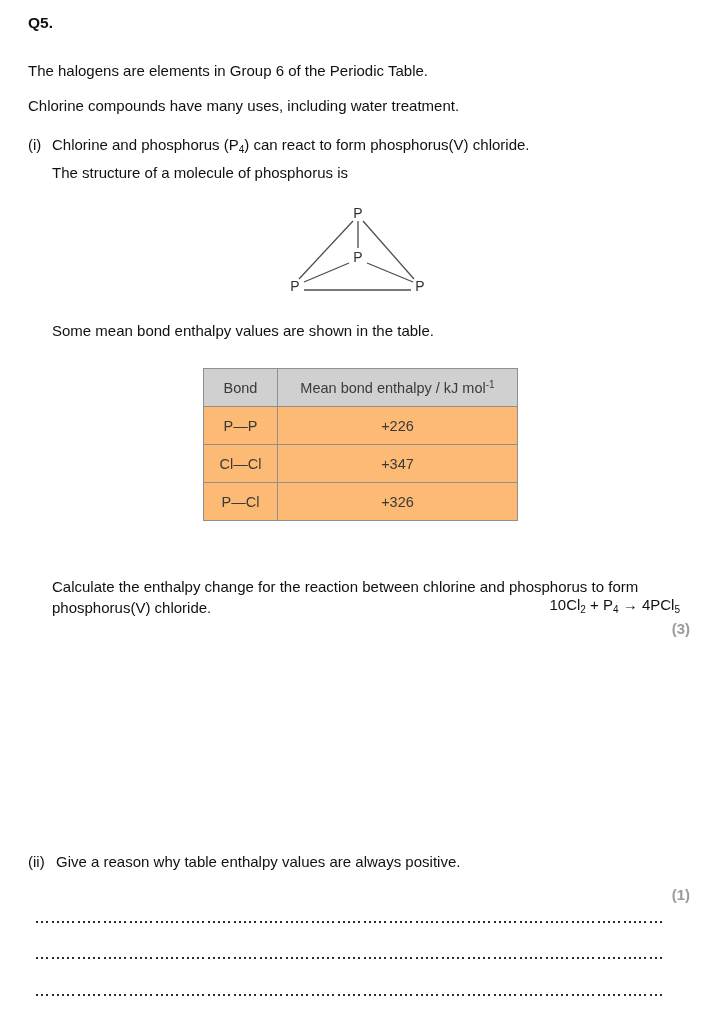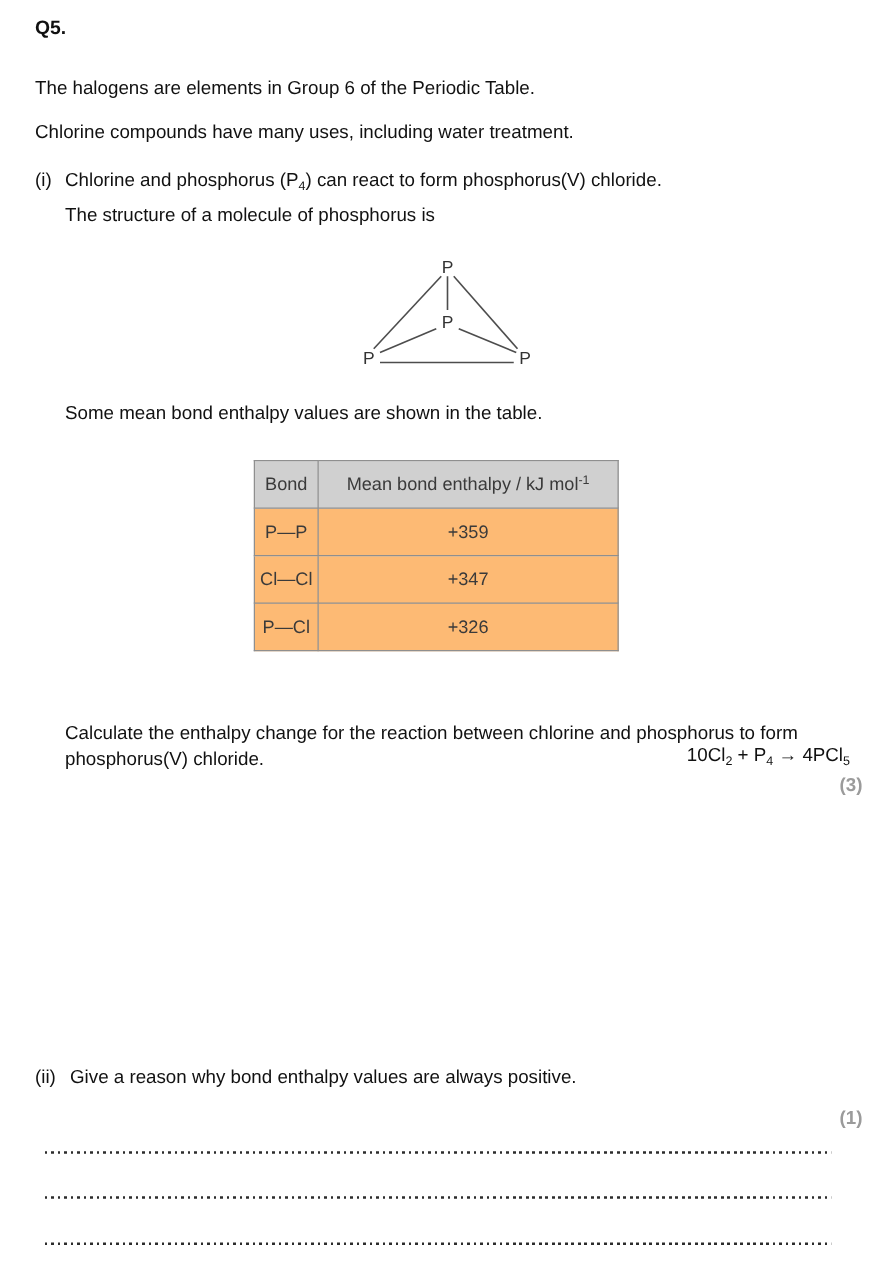--- a/index.html
+++ b/index.html
@@ -35,21 +35,21 @@
     border: 1px solid #8f8f8f;
     text-align: center;
     vertical-align: middle;
   }
   .enthalpy-table th {
     background: #d0d0d0;
     font-weight: normal;
     height: 38px;
   }
   .enthalpy-table td { height: 38px; background: #fdba74; }
-  .col-bond { width: 51px; }
+  .col-bond { width: 74px; }
   .col-enthalpy { width: 240px; }
   .calc-text { left: 52px; top: 550px; width: 636px; line-height: 21px; margin-top: 26px; }
   .equation { left: 28px; top: 596px; width: 652px; text-align: right; font-size: 15px; }
   .marks { right: 18px; color: #9b9b9b; font-weight: bold; font-size: 15px; }
   .marks-3 { top: 620px; }
   .marks-1 { top: 886px; }
   .part-ii-label { left: 28px; top: 853px; }
   .part-ii-q { left: 56px; top: 853px; }
   .dotted-line {
     left: 36px;
@@ -96,21 +96,21 @@
   <table class="abs enthalpy-table">
     <thead>
       <tr>
         <th class="col-bond">Bond</th>
         <th class="col-enthalpy"><span>Mean bond enthalpy / kJ mol</span><sup>-1</sup></th>
       </tr>
     </thead>
     <tbody>
       <tr>
         <td>P—P</td>
-        <td>+359</td>
+        <td>+226</td>
       </tr>
       <tr>
         <td>Cl—Cl</td>
         <td>+347</td>
       </tr>
       <tr>
         <td>P—Cl</td>
         <td>+326</td>
       </tr>
     </tbody>
@@ -119,21 +119,21 @@
   <div class="abs calc-text">
     <div>Calculate the enthalpy change for the reaction between chlorine and phosphorus to form</div>
     <div>phosphorus(V) chloride.</div>
   </div>
 
   <div class="abs equation"><span>10Cl</span><sub>2</sub><span> + P</span><sub>4</sub><span> → 4PCl</span><sub>5</sub></div>
 
   <div class="abs marks marks-3">(3)</div>
 
   <div class="abs part-ii-label">(ii)</div>
-  <div class="abs part-ii-q">Give a reason why bond enthalpy values are always positive.</div>
+  <div class="abs part-ii-q">Give a reason why table enthalpy values are always positive.</div>
 
   <div class="abs marks marks-1">(1)</div>
 
   <div class="abs dotted-line dl-1"></div>
   <div class="abs dotted-line dl-2"></div>
   <div class="abs dotted-line dl-3"></div>
 
 </div>
 
 </body></html>

